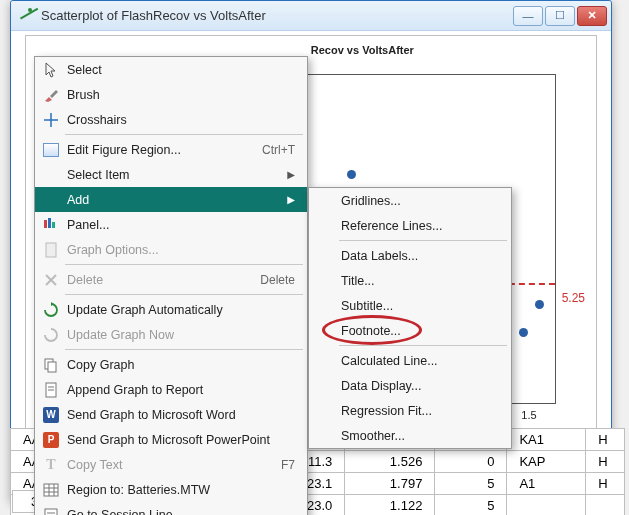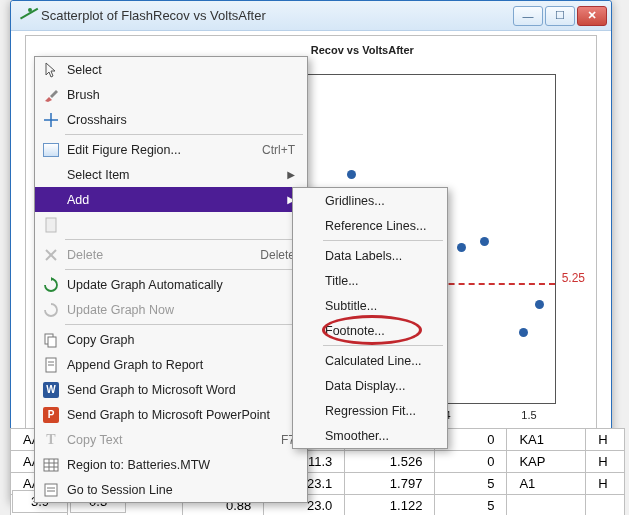--- a/index.html
+++ b/index.html
@@ -36,30 +36,30 @@
   .data-table td { border:1px solid #bfbfbf; padding:3px 12px; text-align:right; background:#fff; height:22px; }
   .data-table td.txt { text-align:left; }
   .bottom-frag { position:absolute; left:10px; bottom:0; font-size:13px; }
   .bottom-frag td { border:1px solid #bfbfbf; padding:3px 18px; background:#fff; }
 
   
   .ctxmenu { position:absolute; background:#f7f7f7; border:1px solid #999;
     box-shadow: 3px 3px 8px rgba(0,0,0,0.3); font-size:12.5px; color:#222; z-index:10; }
   .ctxmenu .item { display:flex; align-items:center; height:25px; padding: 0 12px 0 4px;
     cursor:default; white-space:nowrap; }
-  .ctxmenu .item.hover { background:#4c1d95; color:#fff; }
+  .ctxmenu .item.hover { background:#0f766e; color:#fff; }
   .ctxmenu .item.disabled { color:#9a9a9a; }
   .ctxmenu .sep { height:1px; background:#c9c9c9; margin: 2px 4px 2px 30px; }
   .ctxmenu .ic { width:24px; display:flex; justify-content:center; align-items:center; margin-right:4px; }
   .ctxmenu .lbl { flex:1; }
   .ctxmenu .accel { color:#666; margin-left:20px; font-size:12px; }
   .ctxmenu .arrow { margin-left:14px; font-size:10px; color:#555; }
   .ctxmenu .item.hover .arrow { color:#fff; }
   .mainmenu { left: 34px; top: 56px; width: 274px; }
-  .submenu { left: 292px; top: 187px; width: 156px; }
+  .submenu { left: 308px; top: 187px; width: 204px; }
 
   .icon-svg { width:16px; height:16px; display:block; }
   .icon-box { width:16px; height:14px; border:1.5px solid #6a96c8; display:inline-block; }
   .icon-wordP { width:16px; height:16px; display:flex; align-items:center; justify-content:center;
     font-weight:bold; font-size:10px; color:#fff; border-radius:2px; }
 
   .annot-ellipse { position:absolute; width:100px; height:30px; border:3px solid #c1272d;
     border-radius: 50% / 50%; z-index:20; pointer-events:none; }
 </style>
 </head>
@@ -84,21 +84,21 @@
       <span style="visibility:hidden">Scatterplot of Flash</span><span>Recov vs VoltsAfter</span>
     </div>
     <div class="plotbox">
       <div class="cpt" style="left:260px; top:95px;"></div>
       <div class="cpt" style="left:294px; top:120px;"></div>
       <div class="cpt" style="left:370px; top:168px;"></div>
       <div class="cpt" style="left:393px; top:162px;"></div>
       <div class="cpt" style="left:432px; top:253px;"></div>
       <div class="cpt" style="left:448px; top:225px;"></div>
       <div class="refline" style="top:208px;"></div>
-      <span class="reflabel" style="right:-30px; top:196px;">5.25</span>
+      <span class="reflabel" style="right:-30px; top:216px;">5.25</span>
       <span class="xtick" style="left:356px;">1.4</span>
       <span class="xtick" style="left:442px;">1.5</span>
     </div>
   </div>
 </div>
 
 <table class="data-table" style="left:10px; width:615px; bottom:-2px;">
   <tbody>
       <tr>
     <td class="txt" style="width:50px">AA</td>
@@ -190,26 +190,37 @@
   <div class="item">
     <span class="ic"></span>
       <span class="lbl">Select Item</span>
       <span class="arrow">▶</span>
   </div>
   <div class="item hover">
     <span class="ic"></span>
       <span class="lbl">Add</span>
       <span class="arrow">▶</span>
   </div>
+  <div class="item">
+    <span class="ic">
+        <svg class="icon-svg" viewBox="0 0 16 16">
+          <rect x="1" y="3" width="3" height="8" fill="#c44"></rect>
+          <rect x="5" y="1" width="3" height="10" fill="#2a6fbb"></rect>
+          <rect x="9" y="5" width="3" height="6" fill="#2a8"></rect>
+        </svg>
+      </span>
+    <span class="lbl">Panel...</span>
+  </div>
   <div class="item disabled">
     <span class="ic">
         <svg class="icon-svg" viewBox="0 0 16 16">
           <rect x="3" y="1" width="10" height="14" fill="#eee" stroke="#bbb"></rect>
         </svg>
       </span>
+    <span class="lbl">Graph Options...</span>
   </div>
   <div class="sep"></div>
   <div class="item disabled">
     <span class="ic">
         <svg class="icon-svg" viewBox="0 0 16 16">
           <line x1="3" y1="3" x2="13" y2="13" stroke="#bbb" stroke-width="2"></line>
           <line x1="13" y1="3" x2="3" y2="13" stroke="#bbb" stroke-width="2"></line>
         </svg>
       </span>
     <span class="lbl">Delete</span>

